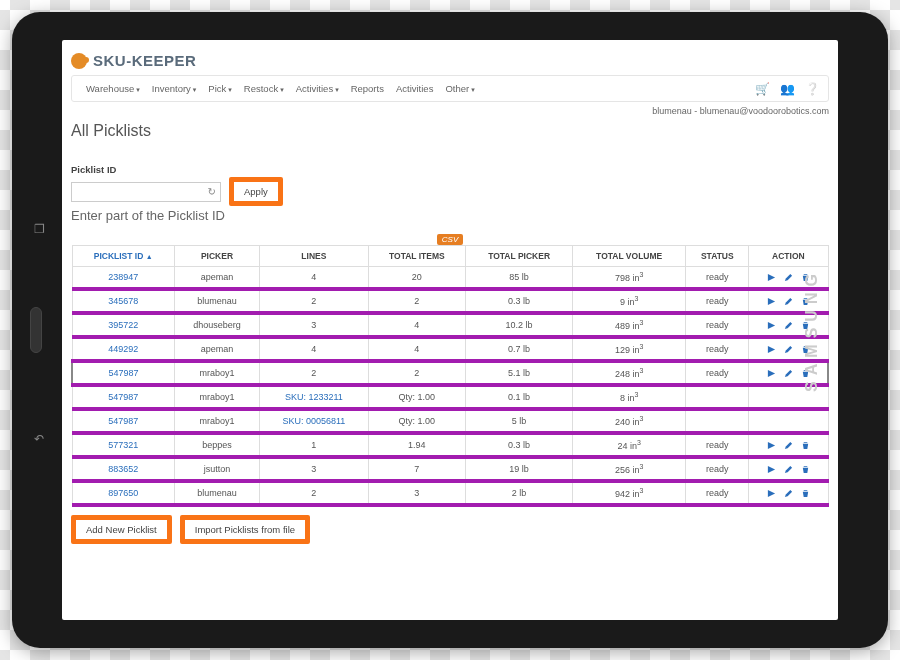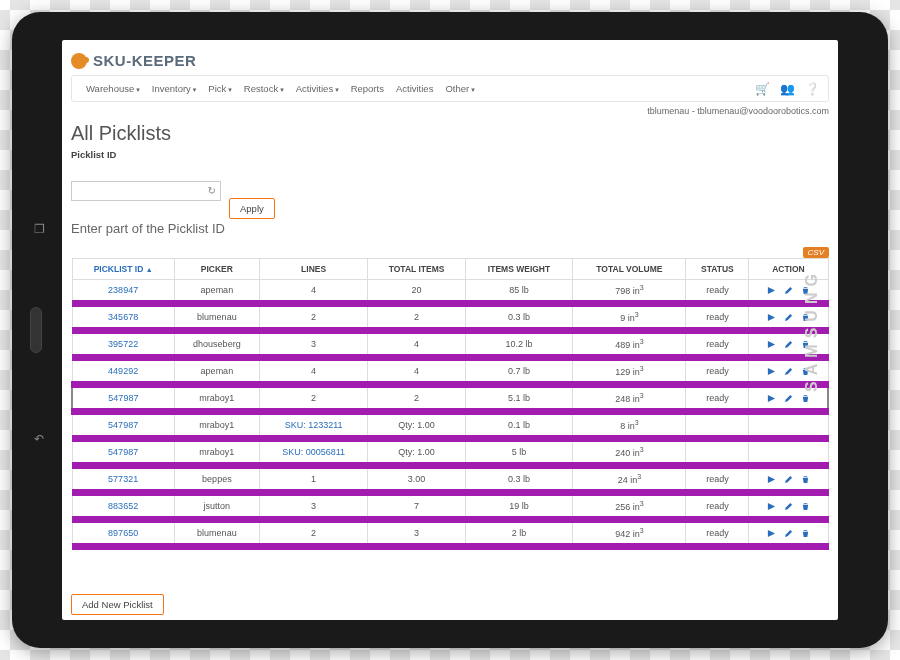--- a/index.html
+++ b/index.html
@@ -53,54 +53,54 @@
   .navbar {
     border: 1px solid #e5e5e5; border-radius: 3px;
     padding: 4px 8px; display: flex; align-items: center;
     font-size: 9.5px; color: #666; margin-bottom: 2px;
   }
   .nav-item { padding: 3px 6px; cursor: pointer; white-space: nowrap; }
   .caret { font-size: 7px; margin-left: 2px; }
   .nav-spacer { flex: 1; }
   .nav-icons { display: flex; gap: 10px; align-items: center; color: #888; font-size: 12px; }
   .userline { text-align: right; font-size: 9px; color: #666; margin: 2px 0 6px; }
-  h2.page-title { font-size: 20px; font-weight: 400; color: #555; margin-bottom: 4px; }
+  h2.page-title { font-size: 16px; font-weight: 400; color: #555; margin-bottom: 24px; }
   .filter-label { font-size: 9.5px; font-weight: 700; color: #444; margin-bottom: 2px; }
   .filter-row { display: flex; align-items: center; gap: 8px; margin-bottom: 2px; }
   .filter-input {
     border: 1px solid #ccc; height: 20px; width: 150px;
     display: flex; align-items: center; justify-content: flex-end;
     padding: 0 4px;
   }
   .refresh { font-size: 10px; color: #888; }
   .btn {
-    border: 1px solid #f97316; background: #fff; padding: 4px 10px;
-    font-size: 9.5px; color: #444; border-radius: 2px; cursor: pointer; margin-top: 36px;
+    border: 5px solid #f97316; background: #fff; padding: 4px 10px;
+    font-size: 9.5px; color: #444; border-radius: 2px; cursor: pointer;
   }
   .hint { font-size: 13px; color: #666; margin-bottom: 10px; }
-  .csv-row { text-align: right; margin-bottom: 0; font-style: italic; }
+  .csv-row { text-align: center; margin-bottom: 0; font-style: italic; }
   .csv-badge {
     display: inline-block; background: #e67e22; color: #fff;
     font-size: 8px; padding: 1px 5px; border-radius: 2px;
   }
   table {
     width: 100%; border-collapse: collapse; font-size: 9px;
     border: 1px solid #ddd;
   }
   th {
     border: 1px solid #ddd; padding: 5px 4px; text-align: center;
     font-weight: 700; font-size: 8.5px; color: #444; background: #fff;
   }
   th.sort { color: #2a6ebb; }
   th.sort .sort-arrow { color: #2a6ebb; font-size: 7px; }
   td {
     border: 1px solid #eee; border-left: 1px solid #ddd; border-right: 1px solid #ddd;
     padding: 4px 4px; text-align: center; color: #555;
   }
-  tbody tr { border-bottom: 7px solid #a21caf; }
+  tbody tr { border-bottom: 4px solid #a21caf; }
   .link { color: #2a6ebb; cursor: pointer; }
   sup { font-size: 7px; }
   tr.selected td { border-top: 2px solid #888; border-bottom: 2px solid #888; }
   tr.selected td:first-child { border-left: 2px solid #888; }
   tr.selected td:last-child { border-right: 2px solid #888; }
   .actions { display: flex; gap: 8px; justify-content: center; align-items: center; }
   .ico { width: 9px; height: 9px; display: inline-block; }
   .ico svg { width: 100%; height: 100%; fill: #2a6ebb; }
   .footer-btns { display: flex; gap: 8px; margin-top: 8px; }
 </style>
@@ -131,21 +131,21 @@
           <div class="nav-item">Activities</div>
           <div class="nav-item">Other<span class="caret">▾</span></div>
         </div>
       <div class="nav-spacer"></div>
       <div class="nav-icons">
         <span>🛒</span>
         <span>👥</span>
         <span>❔</span>
       </div>
     </div>
-    <div class="userline">tblumenau - tblumenau@voodoorobotics.com</div>
+    <div class="userline">blumenau - blumenau@voodoorobotics.com</div>
 
     <h2 class="page-title">All Picklists</h2>
 
     <div class="filter-label">Picklist ID</div>
     <div class="filter-row">
       <div class="filter-input">
         <span class="refresh">↻</span>
       </div>
       <button class="btn">Apply</button>
     </div>
@@ -155,21 +155,21 @@
       <span class="csv-badge">CSV</span>
     </div>
 
     <table>
       <thead>
           <tr id="thead-row">
             <th class="sort">PICKLIST ID <span class="sort-arrow">▲</span></th>
             <th>PICKER</th>
             <th>LINES</th>
             <th>TOTAL ITEMS</th>
-            <th>ITEMS WEIGHT</th>
+            <th>TOTAL PICKER</th>
             <th>TOTAL VOLUME</th>
             <th>STATUS</th>
             <th>ACTION</th>
           </tr>
         </thead>
       <tbody id="tbody">
           <tr>
             <td class="link">238947</td>
             <td>apeman</td>
             <td>4</td>
@@ -296,21 +296,21 @@
             <td>Qty: 1.00</td>
             <td>5 lb</td>
             <td>240 in<sup>3</sup></td>
             <td></td>
             <td></td>
           </tr>
           <tr>
             <td class="link">577321</td>
             <td>beppes</td>
             <td>1</td>
-            <td>3.00</td>
+            <td>1.94</td>
             <td>0.3 lb</td>
             <td>24 in<sup>3</sup></td>
             <td>ready</td>
             <td>
               <div class="actions">
                 <span class="ico"><svg viewBox="0 0 10 10">
                     <polygon points="1,1 9,5 1,9"></polygon>
                   </svg></span>
                 <span class="ico"><svg viewBox="0 0 10 10">
                     <path d="M1 9l1-3 5-5 2 2-5 5-3 1z"></path>
@@ -363,16 +363,17 @@
                     <path d="M2 3h6l-1 6H3L2 3zm1-2h4v1H3V1z"></path>
                   </svg></span>
               </div>
             </td>
           </tr>
         </tbody>
     </table>
 
     <div class="footer-btns">
       <button class="btn">Add New Picklist</button>
+      <button class="btn">Import Picklists from file</button>
     </div>
 
   </div>
 </div>
 
 </body></html>

